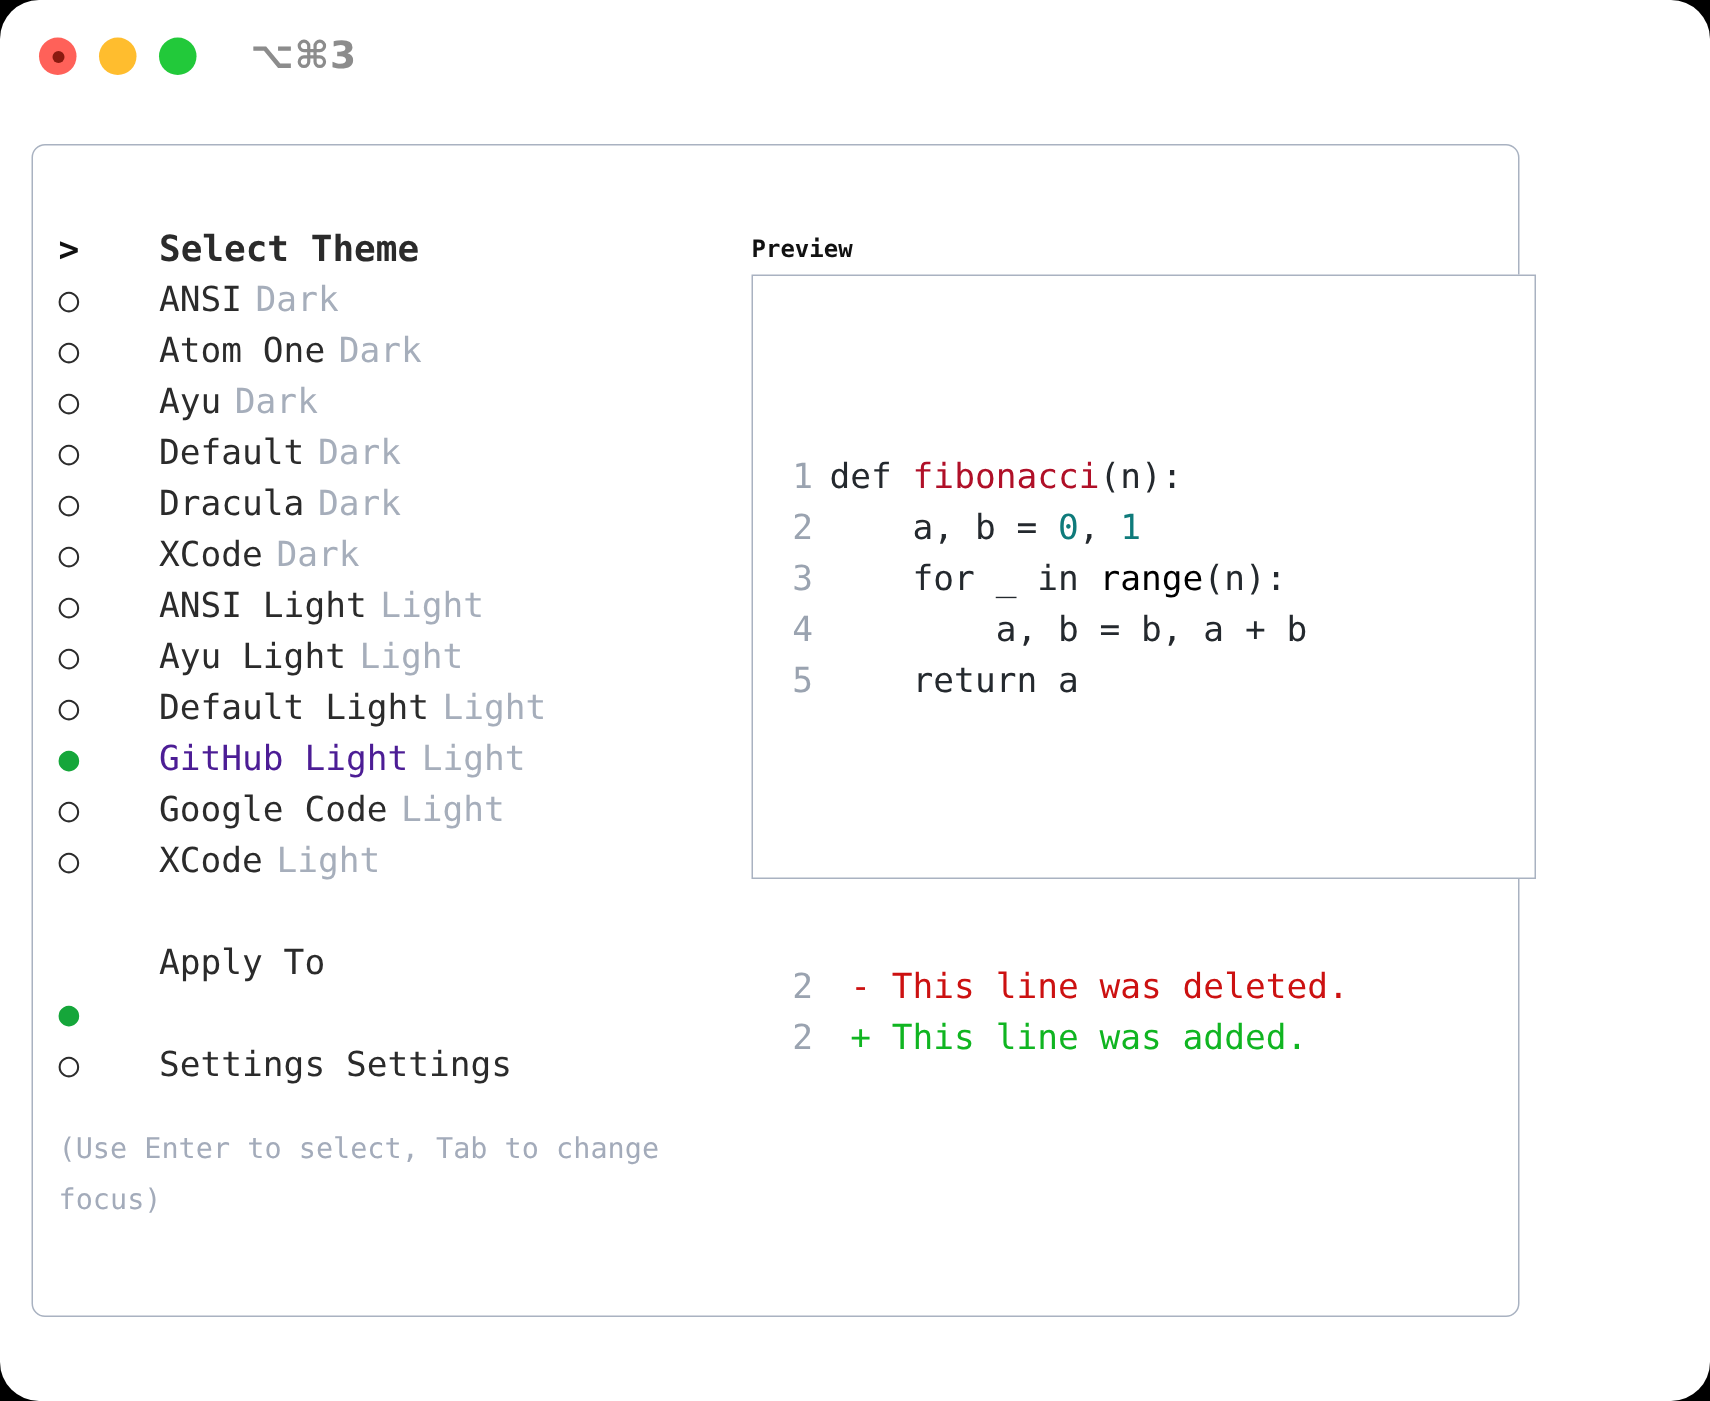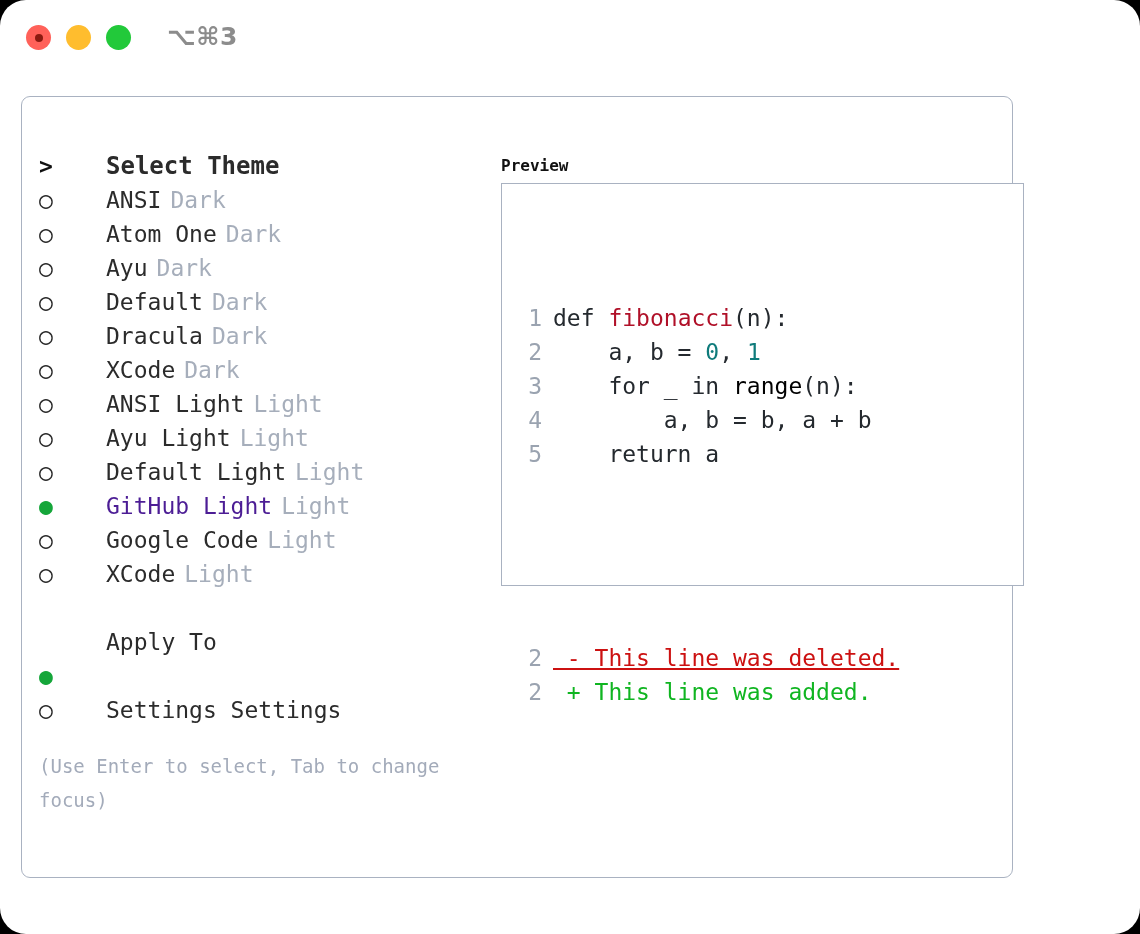--- a/index.html
+++ b/index.html
@@ -188,21 +188,21 @@
     width: 24px;
     text-align: right;
     color: #9aa3b0;
     margin-right: 11px;
   }
   .tok-plain  { color: #24292e; }
   .tok-func   { color: #b01028; }
   .tok-num    { color: #0f7b7b; }
   .tok-builtin{ color: #000000; }
   .tok-ctx    { color: #8a8f96; }
-  .tok-del    { color: #cc1111; text-decoration: underline; }
+  .tok-del    { color: #cc1111; }
   .tok-add    { color: #10b521; }
   .blank-line { height: 34px; }
 </style>
 </head>
 <body>
 
 <div class="window">
 
   <div class="titlebar">
     <div class="lights">

